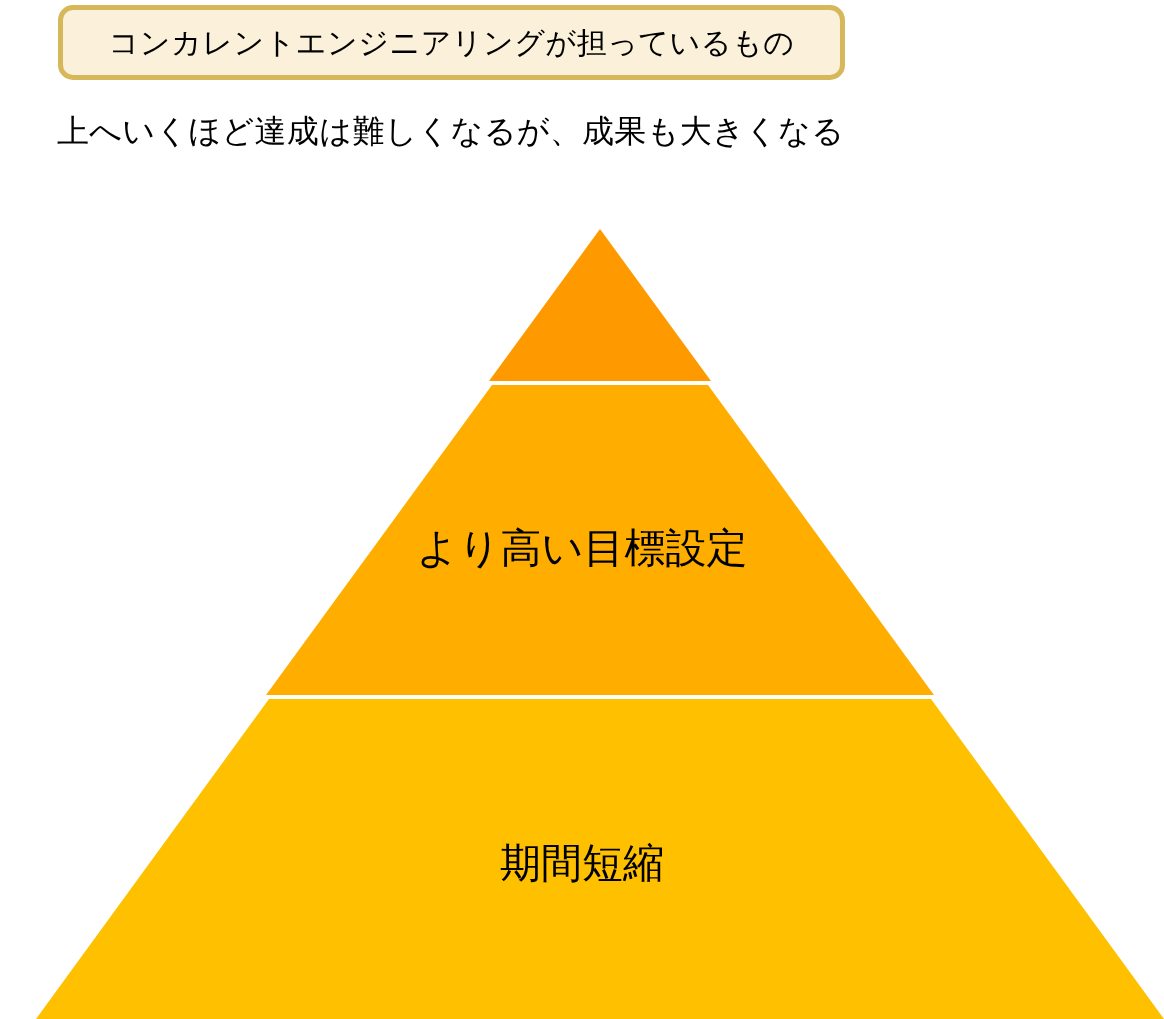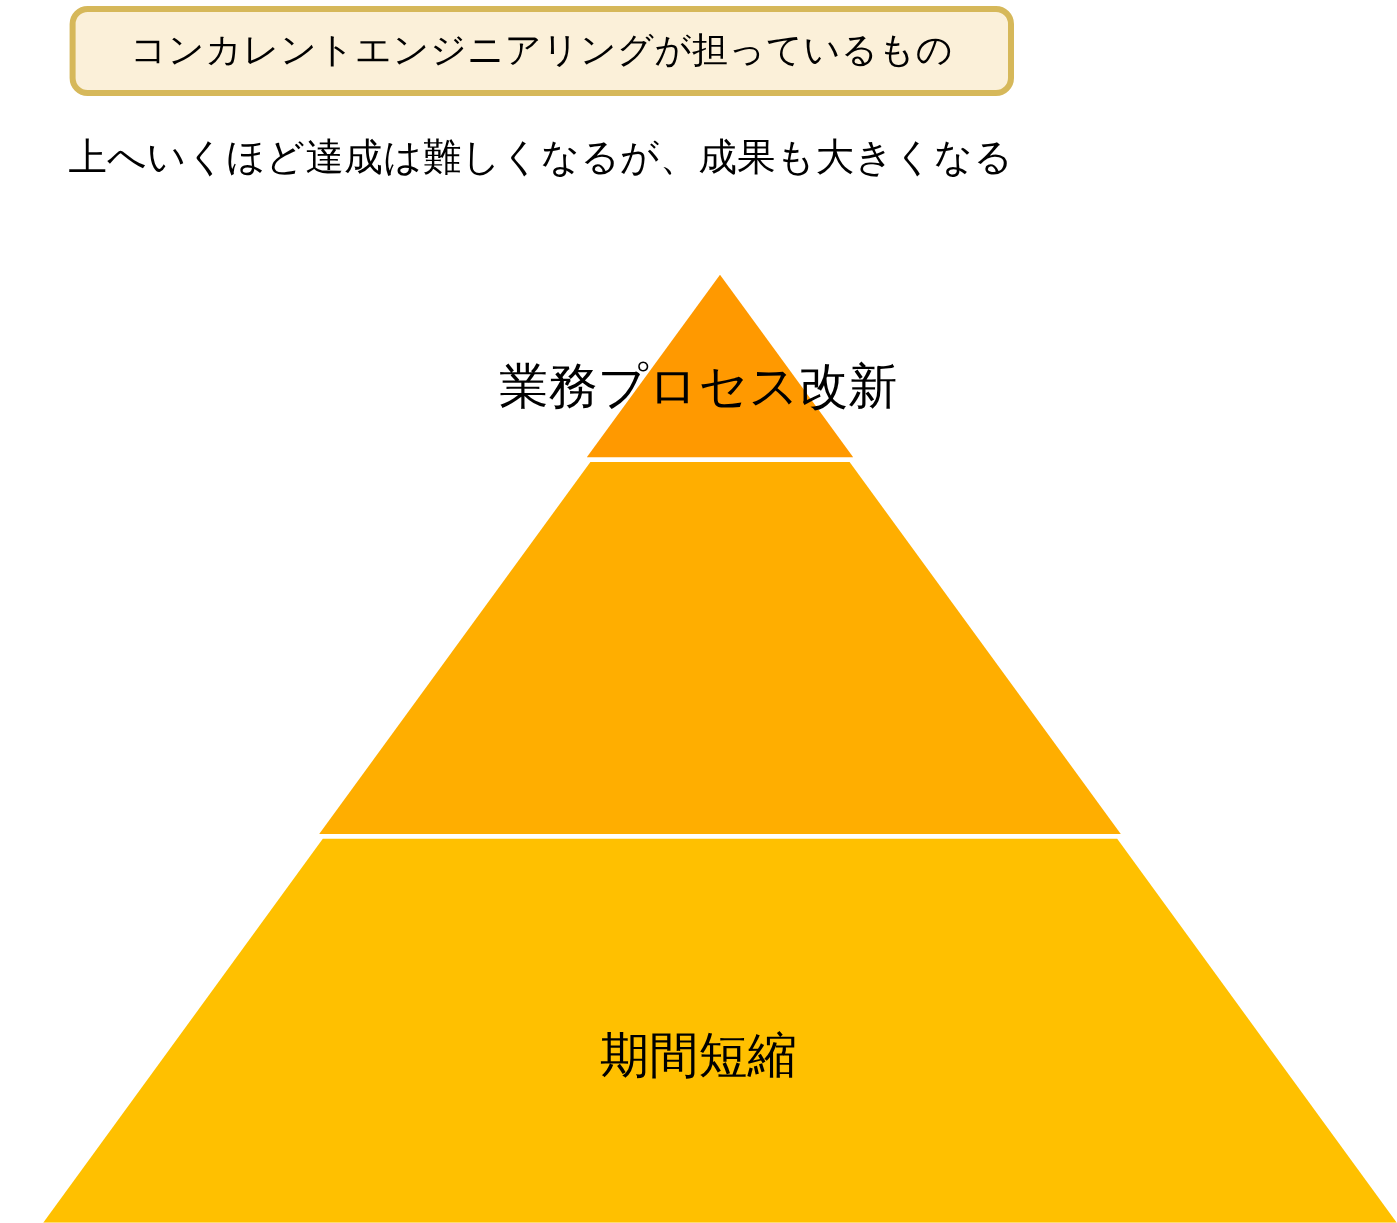--- a/index.html
+++ b/index.html
@@ -70,38 +70,38 @@
     position: absolute;
     width: 100%;
     text-align: center;
     font-size: 41px;
     line-height: 1;
     color: #000000;
     white-space: nowrap;
   }
   .tier-label-top    { top: 302px; }
   .tier-label-middle { top: 528px; }
-  .tier-label-bottom { top: 843px; margin-top: 16px; }
+  .tier-label-bottom { top: 843px; }
 </style>
 </head>
 <body style="background: rgb(255, 255, 255);">
 
 <div class="banner" style="background: rgb(251, 240, 217); border-color: rgb(214, 184, 90);">
   <span class="banner-text">コンカレントエンジニアリングが担っているもの</span>
 </div>
 
 <div class="subtitle">上へいくほど達成は難しくなるが、成果も大きくなる</div>
 
 <div class="pyramid-wrap">
   <svg class="pyramid-svg" viewBox="0 0 1164 1019" xmlns="http://www.w3.org/2000/svg">
 
     <polygon id="tier-top" points="600,229 711,381 489,381" fill="#FF9900"></polygon>
 
     <polygon id="tier-middle" points="492,385 708,385 934,695 266,695" fill="#FFAE00"></polygon>
 
     <polygon id="tier-bottom" points="269,699 931,699 1164,1019 36,1019" fill="#FFC000"></polygon>
   </svg>
 
-  <div class="tier-label tier-label-top">業務プロセス改新</div>
 
+  <div class="tier-label tier-label-middle">より高い目標設定</div>
 
   <div class="tier-label tier-label-bottom">期間短縮</div>
 </div>
 
 </body></html>

